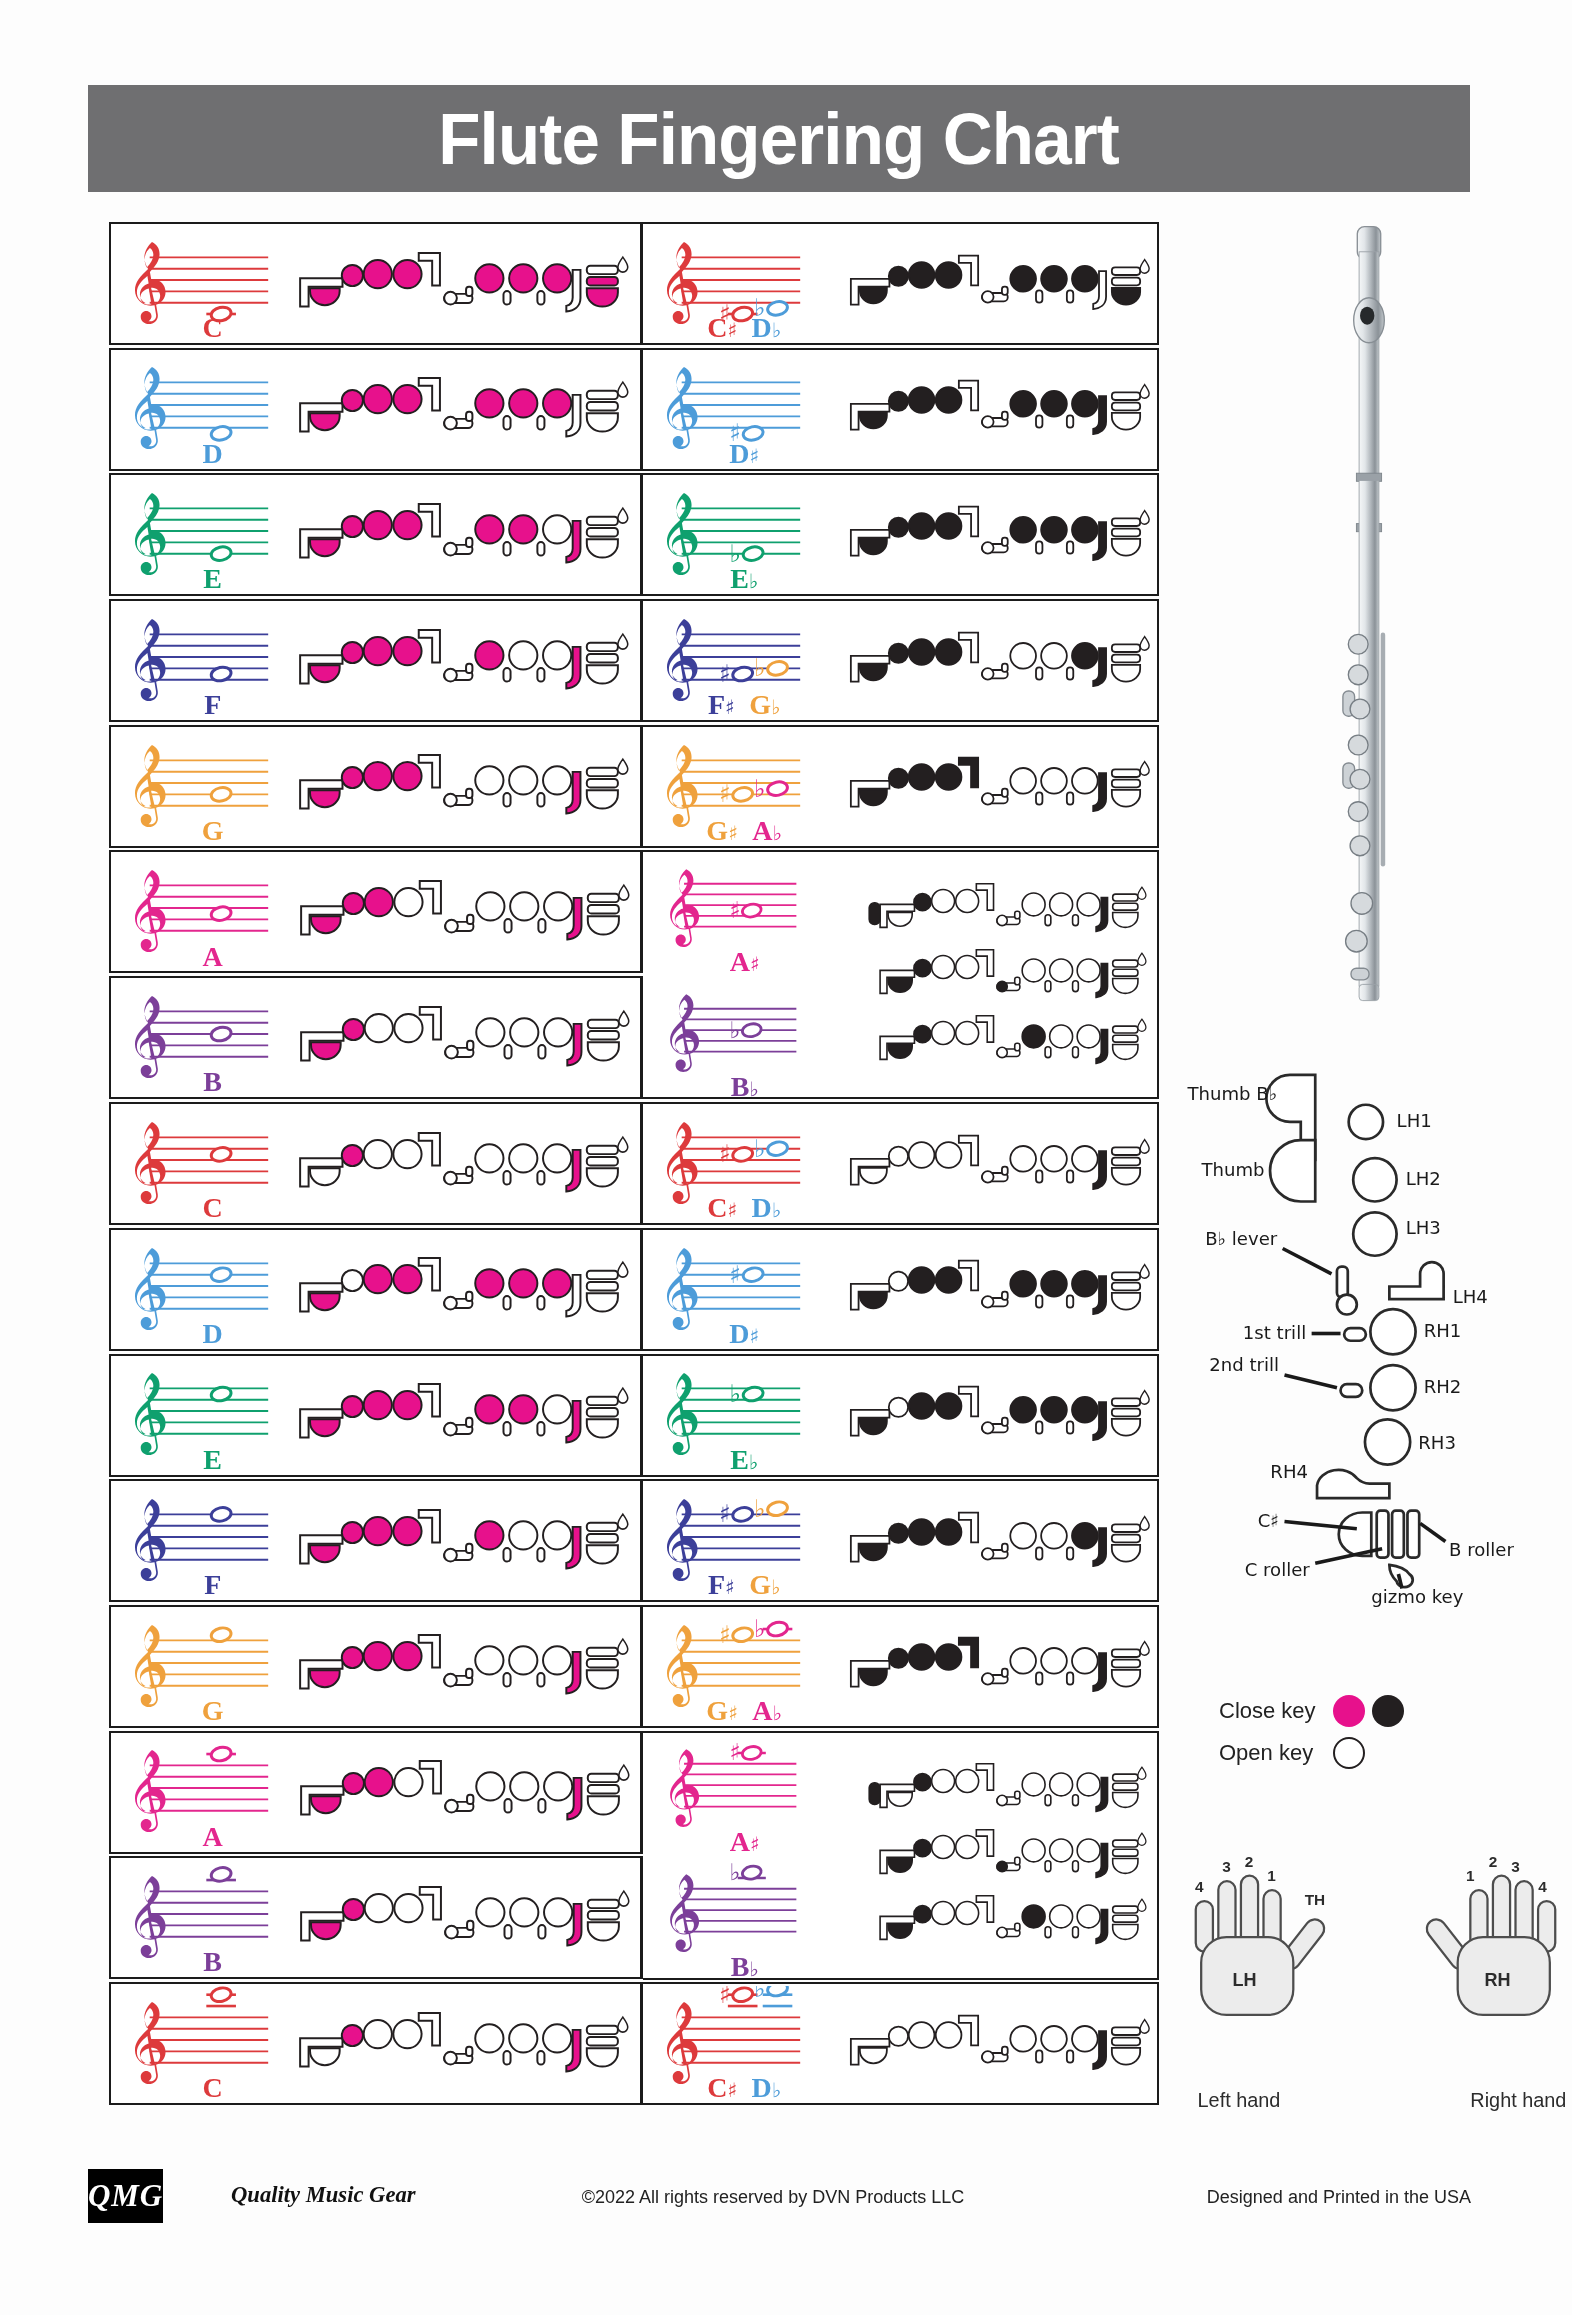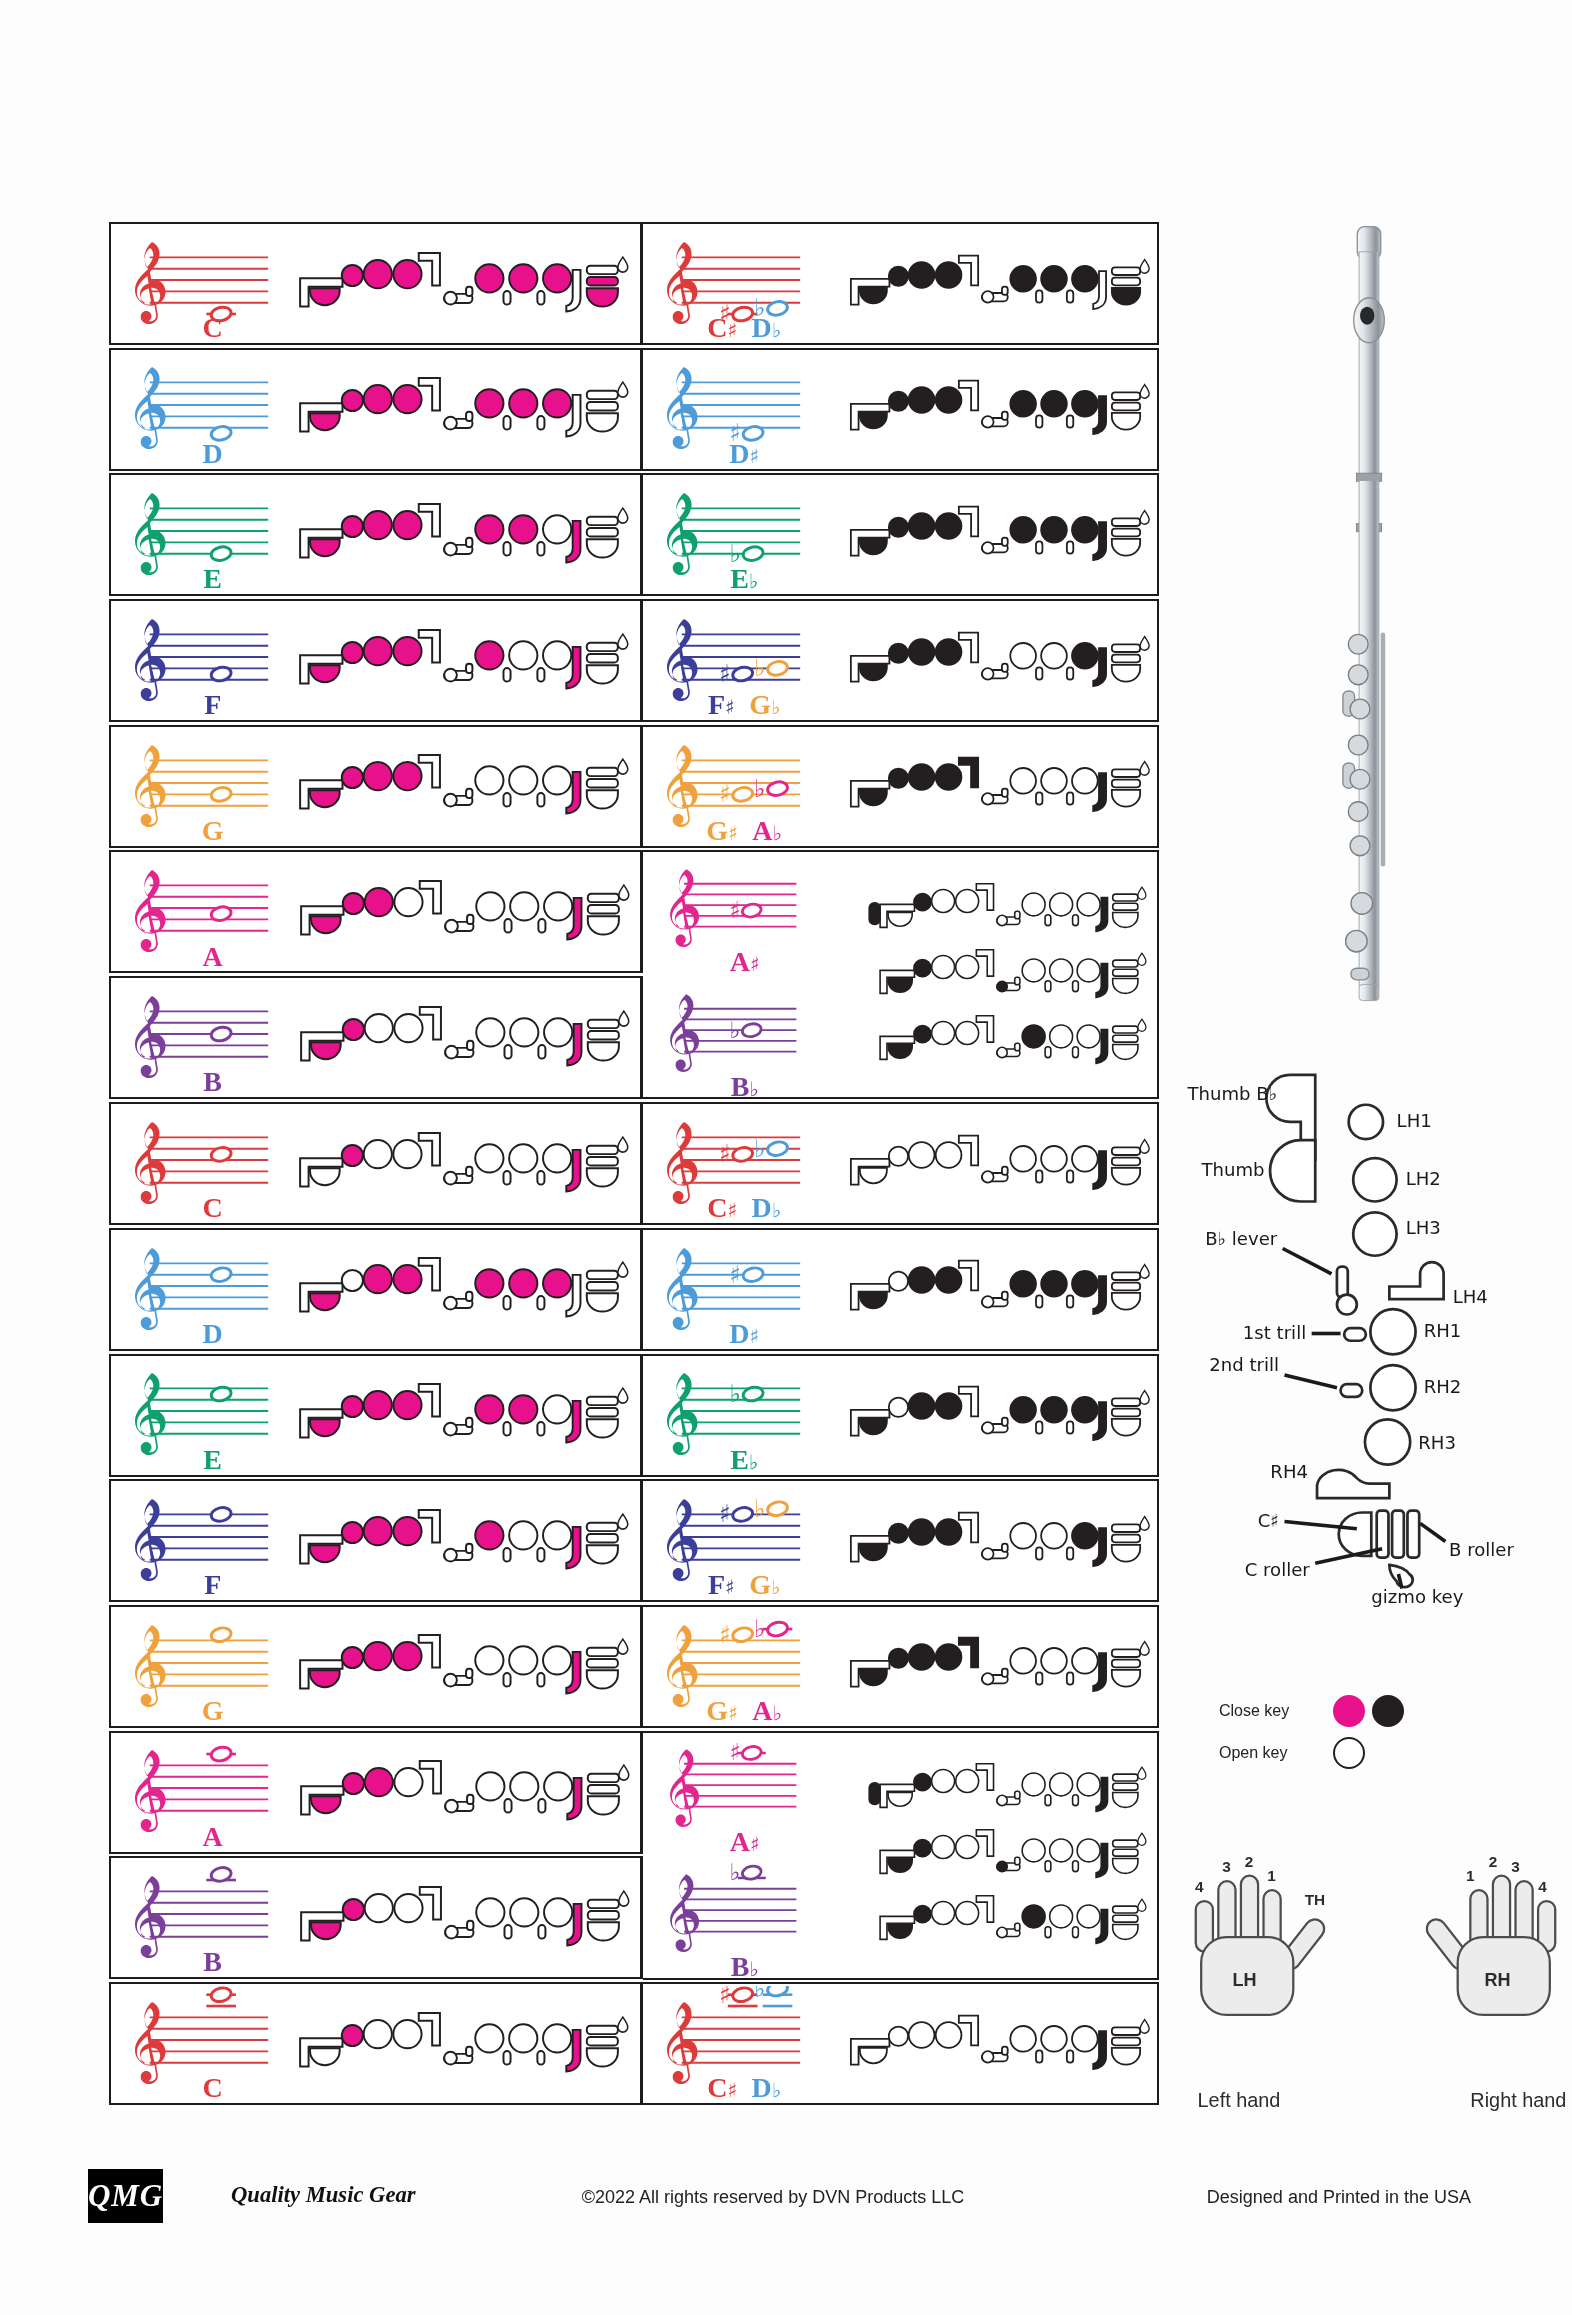--- a/index.html
+++ b/index.html
@@ -22,35 +22,38 @@
   .nlabel .acc{font-family:"DejaVu Sans",sans-serif;font-size:20px;font-weight:bold;}
   .nlabel+.nlabel{margin-left:14.5px;}
   .fingL{position:absolute;right:7.2px;top:50%;transform:translateY(-50%);}
   .fingR{position:absolute;right:3.6px;top:50%;transform:translateY(-50%);}
   .fingcol{position:absolute;right:7.2px;top:50%;transform:translateY(-50%);display:flex;flex-direction:column;gap:11px;align-items:flex-end;}
   #flutewrap{position:absolute;left:1265px;top:223px;}
   #keydiag{position:absolute;left:1176px;top:1053px;}
   #keydiag text{font-family:"DejaVu Sans",sans-serif;font-size:20px;fill:#1a1a1a;}
   #legend{position:absolute;left:1219px;top:1690px;}
   .legrow{display:flex;align-items:center;height:42px;}
-  .leglab{width:107px;font-size:16px;color:#222;}
+  .leglab{width:107px;font-size:22px;color:#222;}
   .legdot{width:32px;height:32px;border-radius:50%;margin-left:7.2px;box-sizing:border-box;}
   #handswrap{position:absolute;left:1172px;top:1836px;}
   #handswrap text{font-family:"Liberation Sans",sans-serif;fill:#2c2c2c;}
   #footer-logo{position:absolute;left:88px;top:2169px;width:75px;height:54px;background:#000;display:flex;align-items:center;justify-content:center;}
   #footer-logo span{color:#fff;font-family:"Liberation Serif",serif;font-style:italic;font-weight:bold;font-size:31px;letter-spacing:0.9px;}
   #footer-tagline{position:absolute;left:183px;top:2182px;font-family:"Liberation Serif",serif;font-style:italic;font-weight:bold;font-size:22.6px;color:#111;margin-left:48px;}
   #footer-copy{position:absolute;left:538px;top:2187px;width:470px;text-align:center;font-size:18px;color:#222;}
   #footer-printed{position:absolute;right:101px;top:2187px;font-size:18px;color:#222;}
 </style>
 </head>
 <body>
 
 <div id="page">
 
+  <div id="titlebar" style="background: rgb(111, 111, 113);">
+    <div class="t">Flute Fingering Chart</div>
+  </div>
 
   <div id="chart">
       <div class="band">
         <div class="cell cl">
           <div class="staffwrap">
             <svg viewBox="0 0 176 132" width="154" height="115">
               <line x1="36" y1="36" x2="172" y2="36" stroke="#dd3a3c" stroke-width="2.2"></line>
               <line x1="36" y1="49" x2="172" y2="49" stroke="#dd3a3c" stroke-width="2.2"></line>
               <line x1="36" y1="62" x2="172" y2="62" stroke="#dd3a3c" stroke-width="2.2"></line>
               <line x1="36" y1="75" x2="172" y2="75" stroke="#dd3a3c" stroke-width="2.2"></line>

